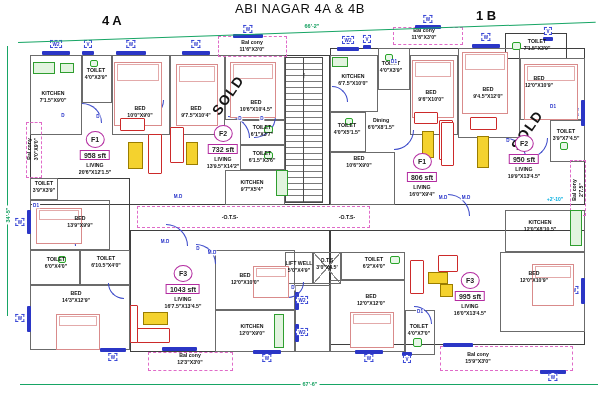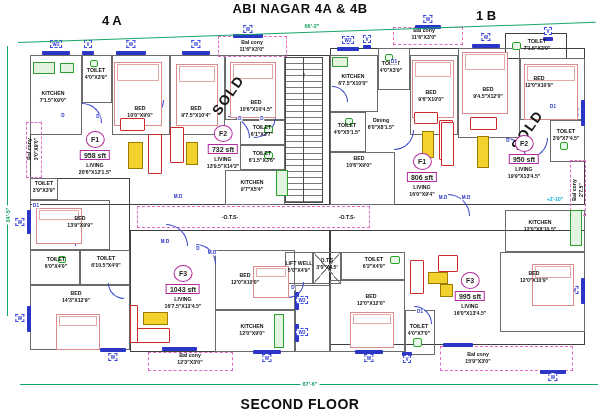--- a/index.html
+++ b/index.html
@@ -1,18 +1,18 @@
 <!DOCTYPE html>
 <html><head>
 <meta charset="utf-8">
 <style>
   html,body{margin:0;padding:0;background:#ffffff;}
   body{font-family:"Liberation Sans", sans-serif;}
   .canvas{position:relative;width:600px;height:418px;background:#ffffff;overflow:hidden;}
-  .title{position:absolute;top:1px;left:0;right:0;text-align:center;font-size:13px;font-weight:bold;color:#0e0e0e;letter-spacing:0.5px;}
+  .title{position:absolute;top:1px;left:0;right:0;text-align:center;font-size:13px;font-weight:normal;color:#0e0e0e;letter-spacing:0.5px;}
   .blk{position:absolute;font-size:13px;font-weight:bold;color:#0e0e0e;}
   .blk.a{left:102px;top:13px;}
   .blk.b{left:476px;top:8px;}
   .footer{position:absolute;top:396px;left:0;right:0;text-align:center;font-size:14px;font-weight:bold;color:#0e0e0e;letter-spacing:0.5px;}
   .el{position:absolute;box-sizing:border-box;}
   .room{border:1px solid #6b6b6b;}
   .room.o{border:1.6px solid #3f3f3f;}
   .room.x{background:
     linear-gradient(to top right, transparent 48.5%, #8a8a8a 48.5% 51.5%, transparent 51.5%),
     linear-gradient(to bottom right, transparent 48.5%, #8a8a8a 48.5% 51.5%, transparent 51.5%);}
@@ -40,21 +40,20 @@
   .flat .farea{border:1px solid #b32ba0;background:#fff;color:#222;font-size:7px;font-weight:bold;padding:0.5px 3px;white-space:nowrap;}
   .flat .fliv{font-size:5.2px;font-weight:bold;color:#111;line-height:1.25;text-align:center;white-space:pre-line;}
 </style>
 </head>
 <body>
 
 <div class="canvas">
   <div class="title">ABI NAGAR 4A &amp; 4B</div>
   <div class="blk a">4 A</div>
   <div class="blk b">1 B</div>
-  <div class="footer">SECOND FLOOR</div>
 <div class="el room o" style="left: 30px; top: 55px; width: 300px; height: 150px;"></div>
     <div class="el room o" style="left: 330px; top: 48px; width: 255px; height: 157px;"></div>
     <div class="el room o" style="left: 30px; top: 178px; width: 100px; height: 172px;"></div>
     <div class="el room o" style="left: 130px; top: 230px; width: 200px; height: 122px;"></div>
     <div class="el room o" style="left: 330px; top: 230px; width: 255px; height: 115px;"></div>
     <div class="el room o" style="left: 505px; top: 33px; width: 62px; height: 26px;"></div>
     <div class="el room" style="left: 30px; top: 55px; width: 52px; height: 80px;"></div>
     <div class="el room" style="left: 82px; top: 55px; width: 30px; height: 48px;"></div>
     <div class="el room" style="left: 112px; top: 55px; width: 58px; height: 80px;"></div>
     <div class="el room" style="left: 170px; top: 55px; width: 55px; height: 80px;"></div>

